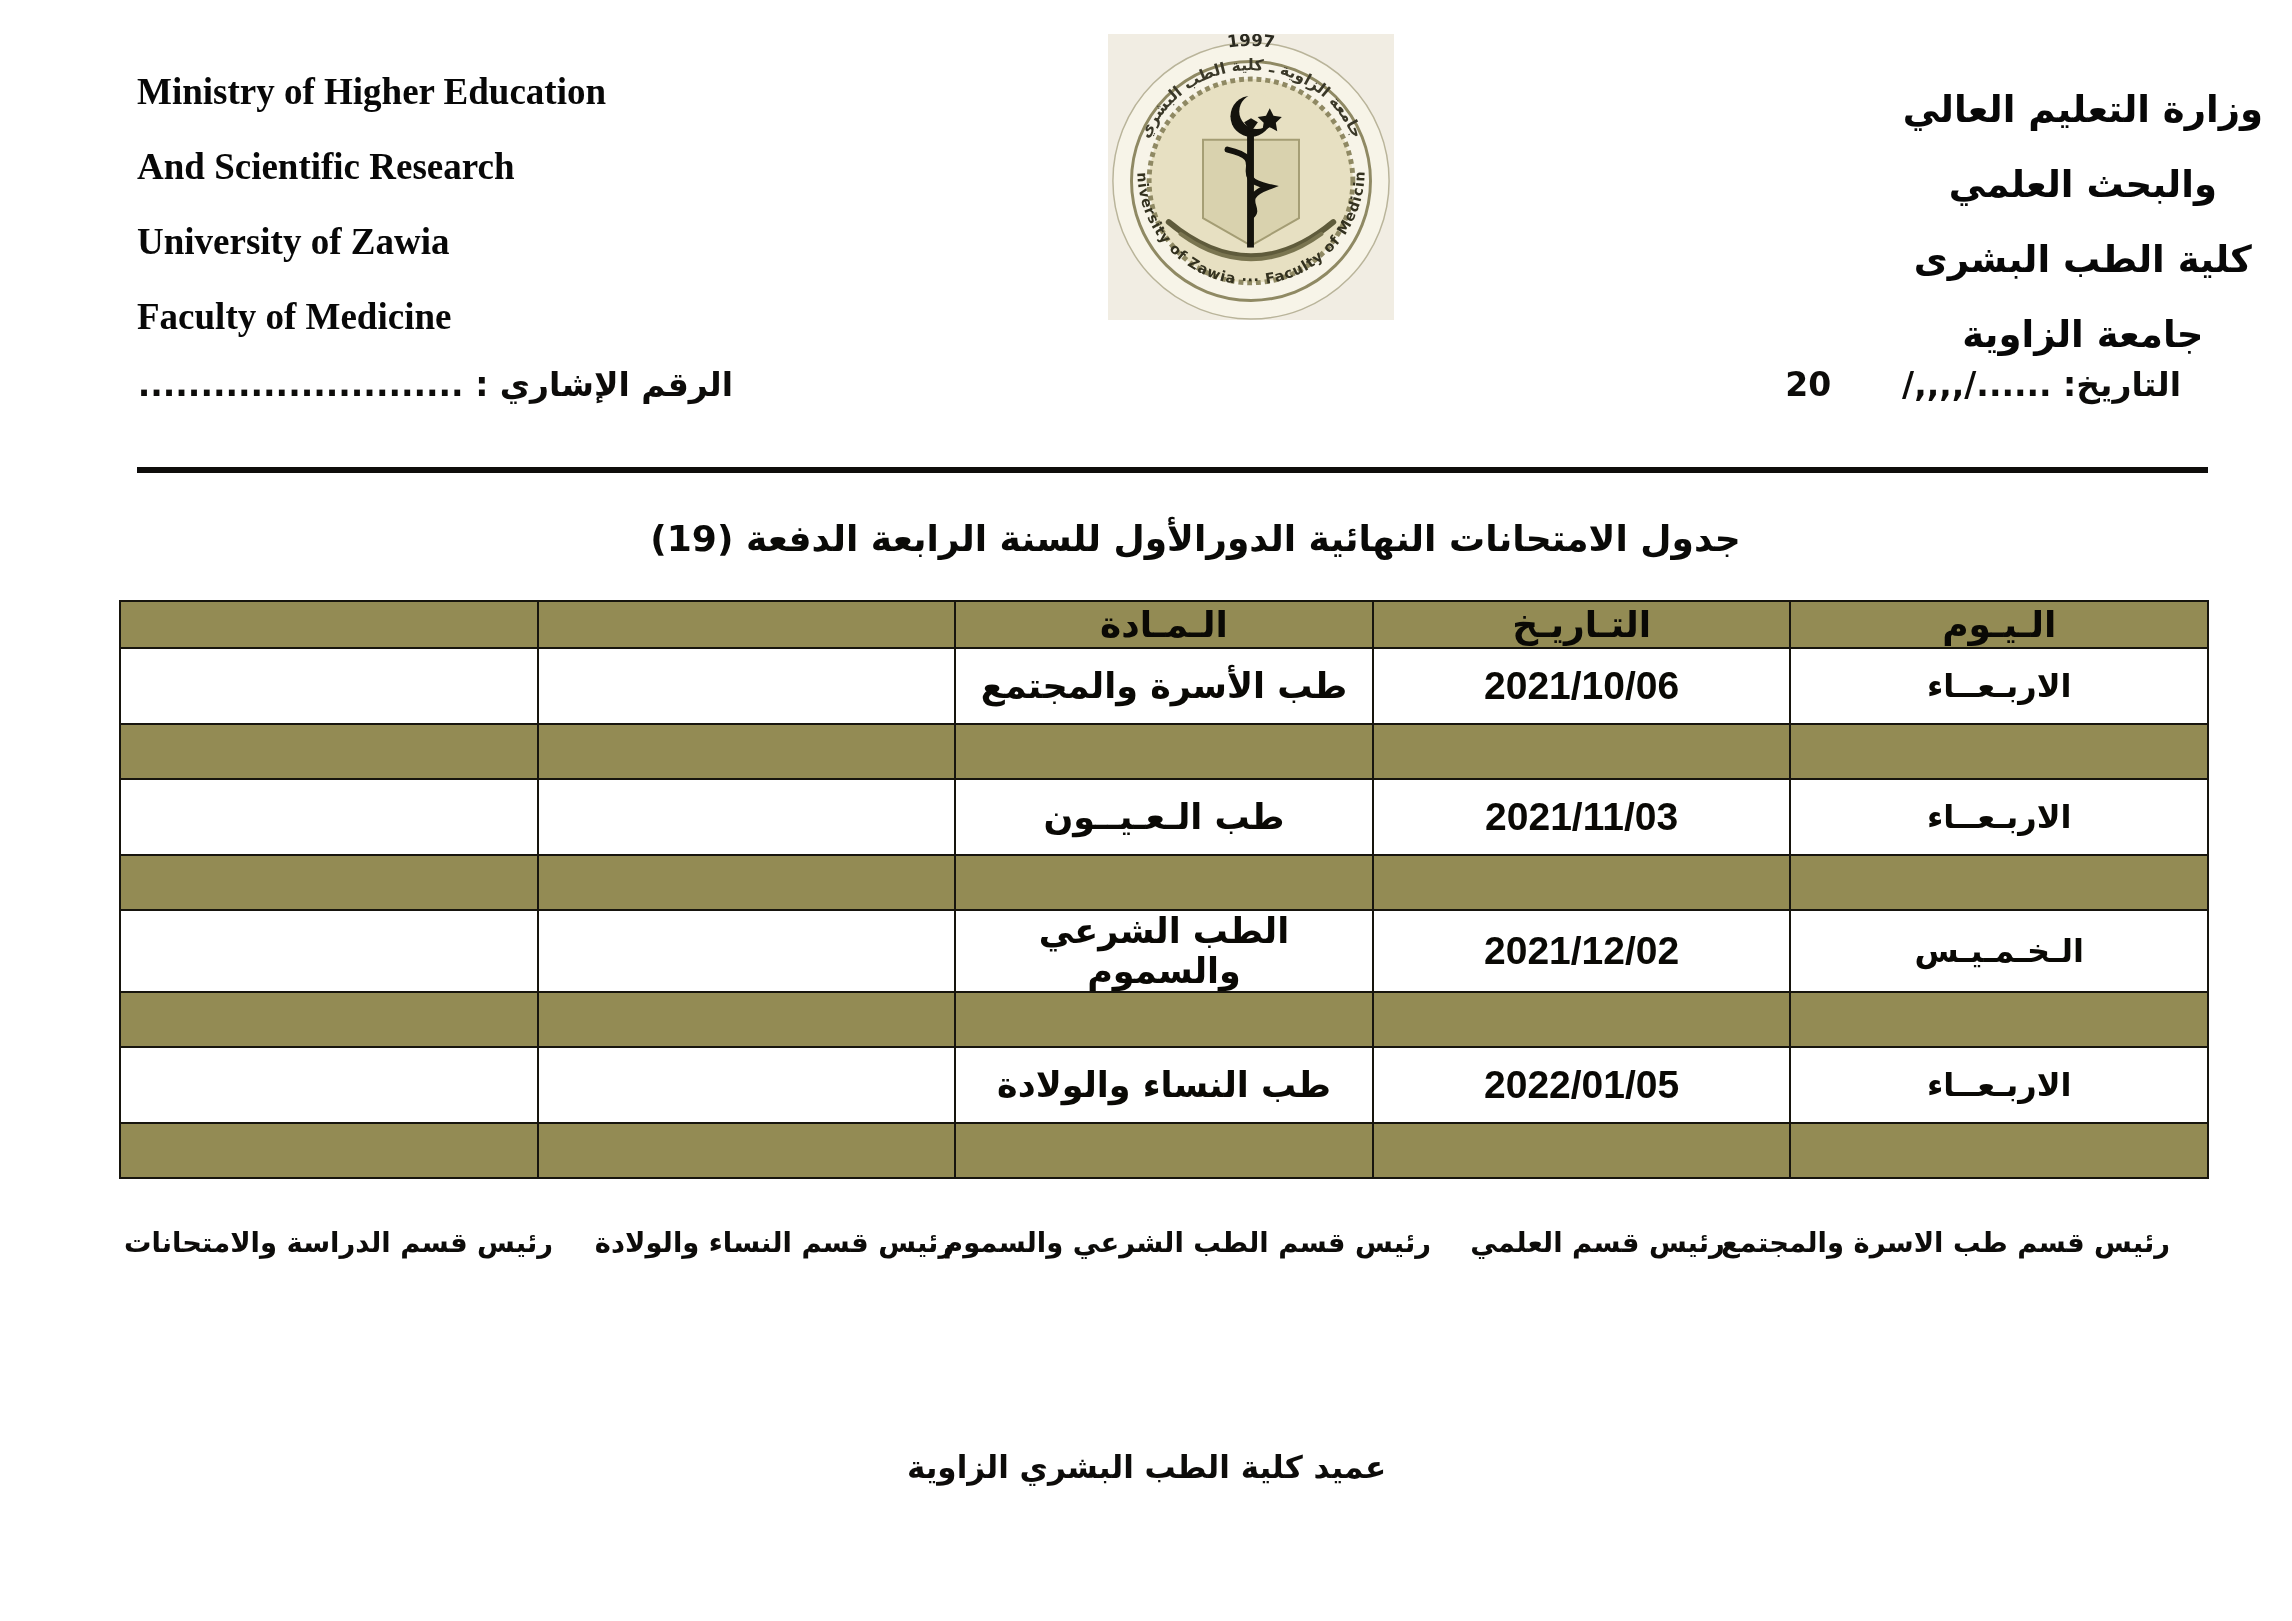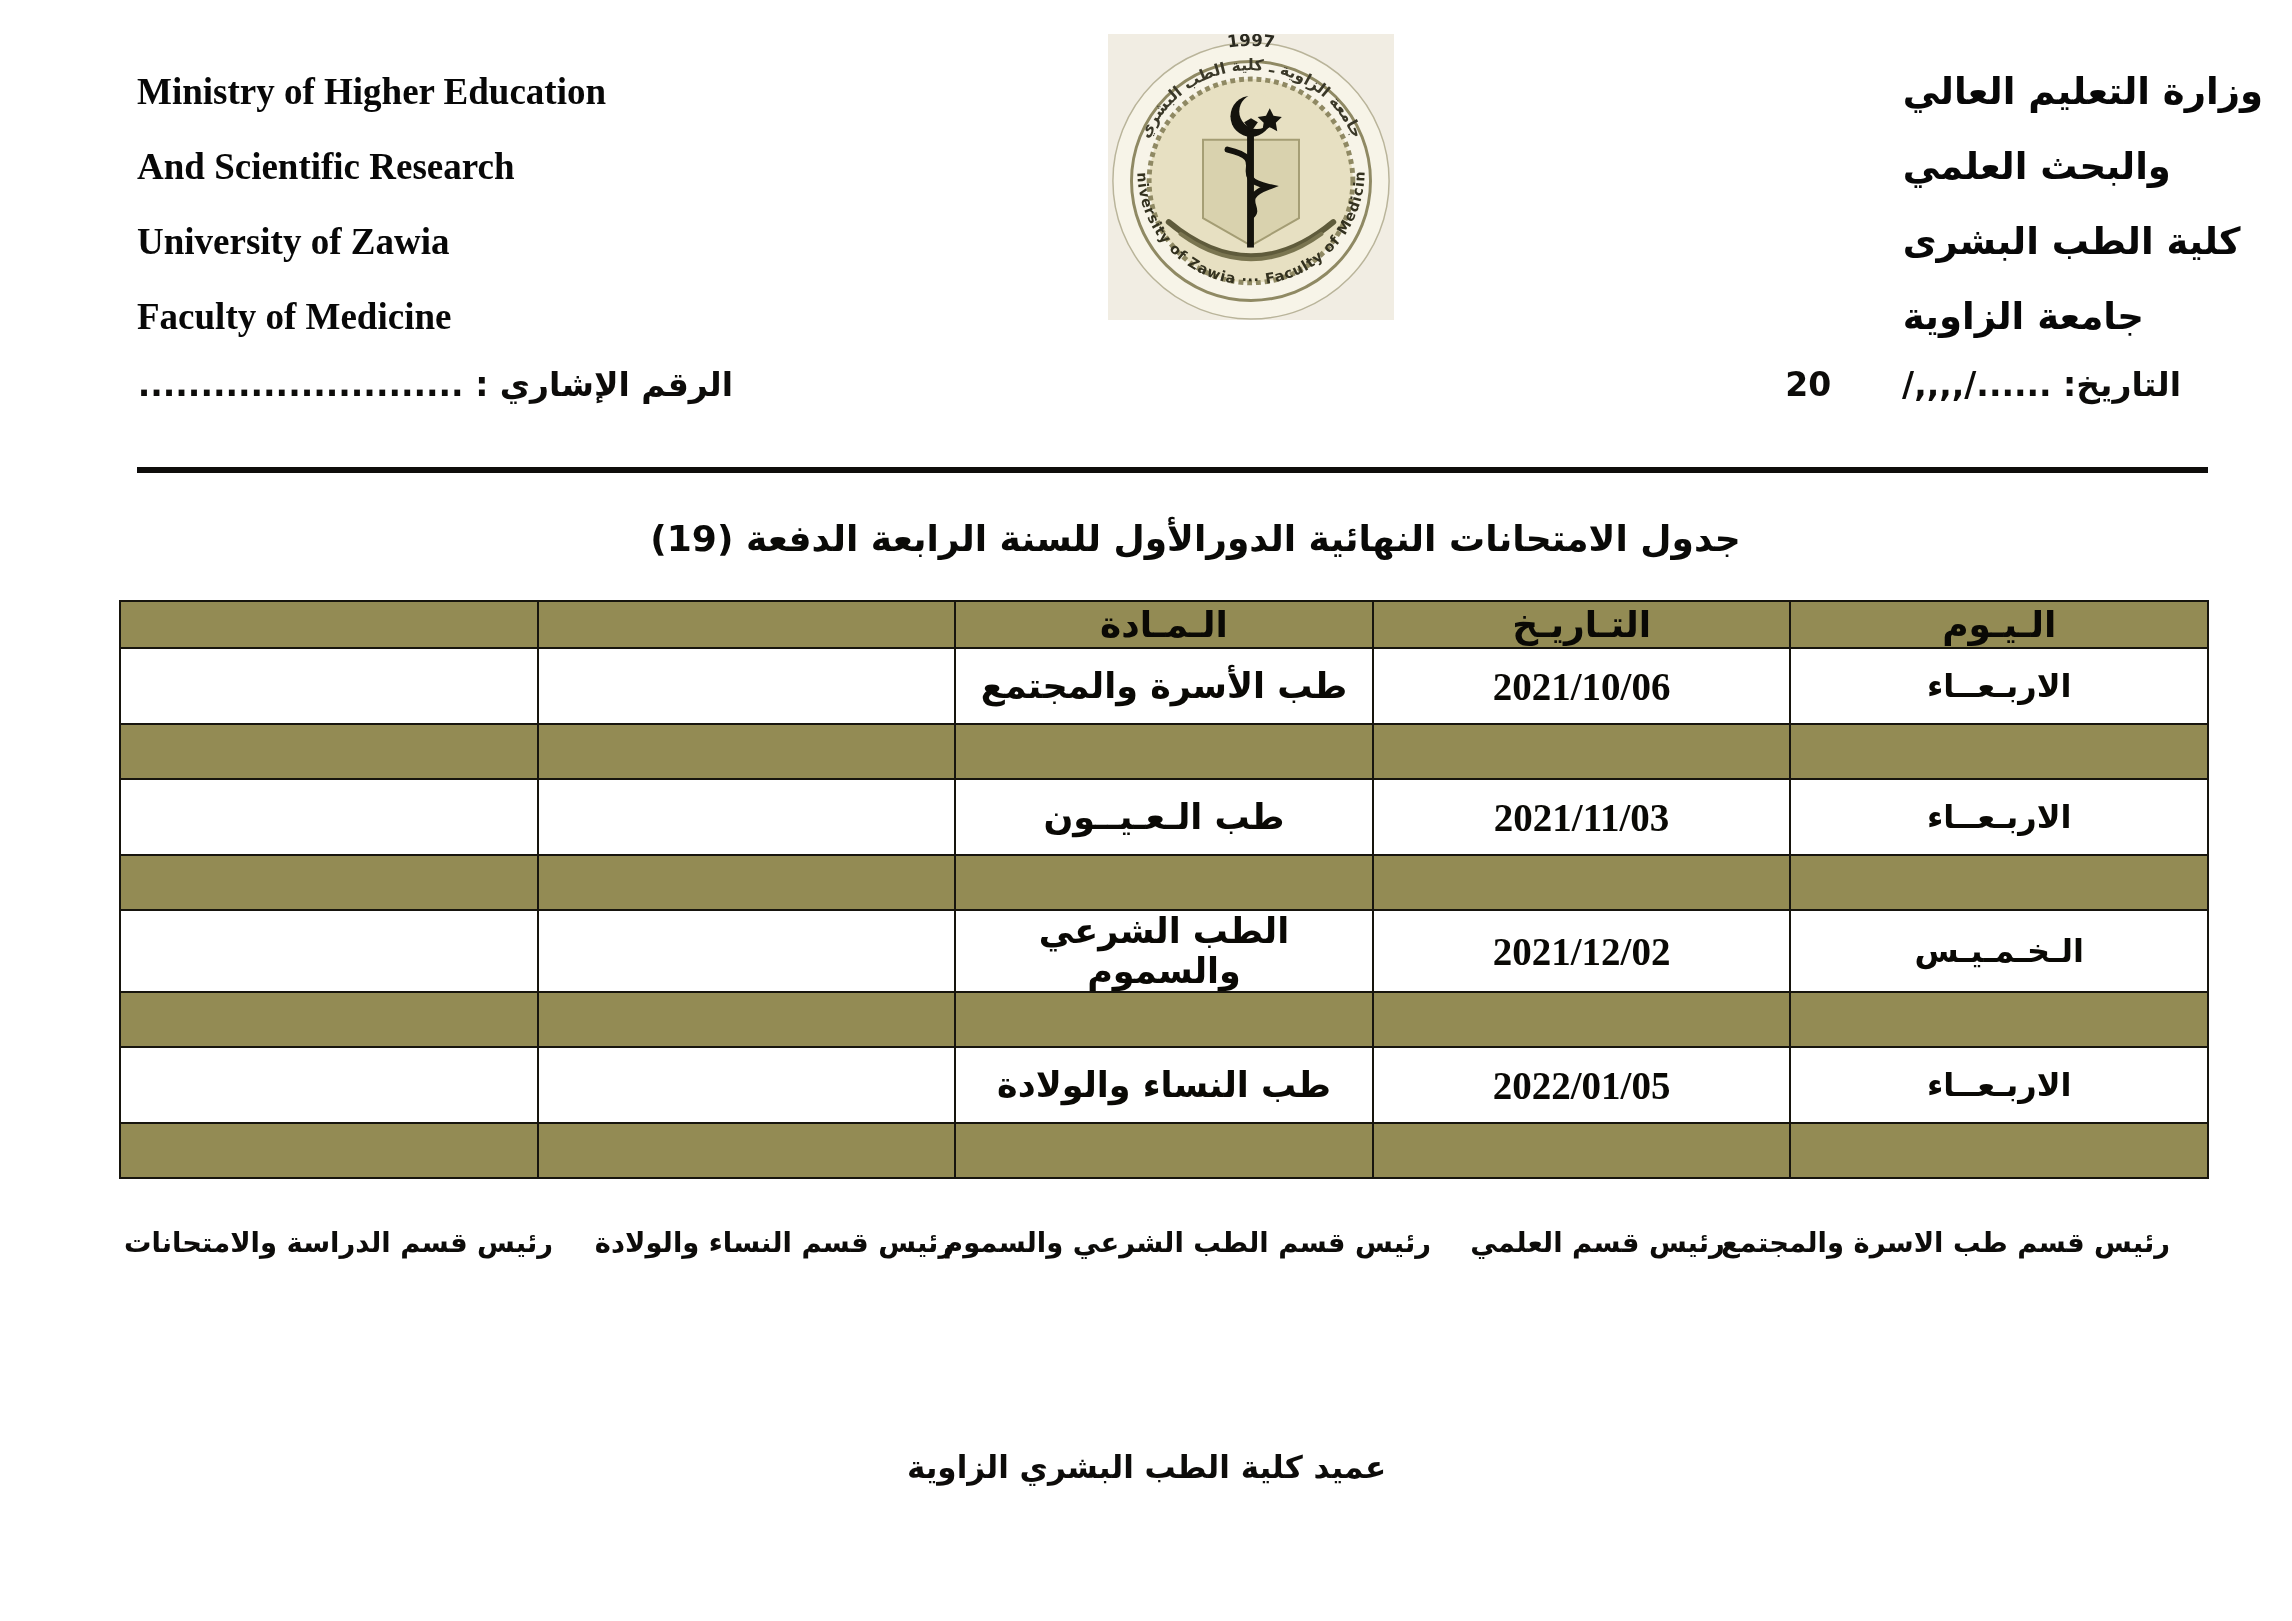--- a/index.html
+++ b/index.html
@@ -14,22 +14,22 @@
   }
 
   
   .eng-header {
     position:absolute; left:137px; top:54px;
     font-family:"Liberation Serif","DejaVu Serif",serif;
     font-weight:bold; font-size:37px; line-height:75px;
     color:#080808; text-align:left;
   }
   .ar-header {
-    position:absolute; right:30px; top:54px;
-    direction:rtl; text-align:left;
+    position:absolute; right:30px; top:72px;
+    direction:rtl; text-align:center;
     font-weight:bold; font-size:37px; line-height:75px;
     color:#080808;
     margin-left:28px;
   }
 
   
   .logo-box { position:absolute; left:1108px; top:34px; width:286px; height:286px; }
 
   
   .date-line {
@@ -69,21 +69,21 @@
     font-weight:bold; color:#0a0905;
     overflow:hidden;
   }
   tr.head-row   { height:47px; background:#938B54; }
   tr.head-row th{ font-size:36px; }
   tr.data-row   { height:76px; background:#ffffff; }
   tr.sep-row    { height:55px; background:#938B54; }
   td.day-cell     { font-size:32px; }
   td.subject-cell { font-size:35px; }
   td.date-cell {
-    font-family:Liberation Serif, serif;
+    font-family:Liberation Sans, sans-serif;
     font-size:39px; direction:ltr;
   }
 
   
   .sig {
     position:absolute; top:1227px; width:451px;
     direction:rtl; text-align:center;
     font-weight:bold; font-size:27.4px; white-space:nowrap;
   }
   .sig-1 { left:1720px; } 

